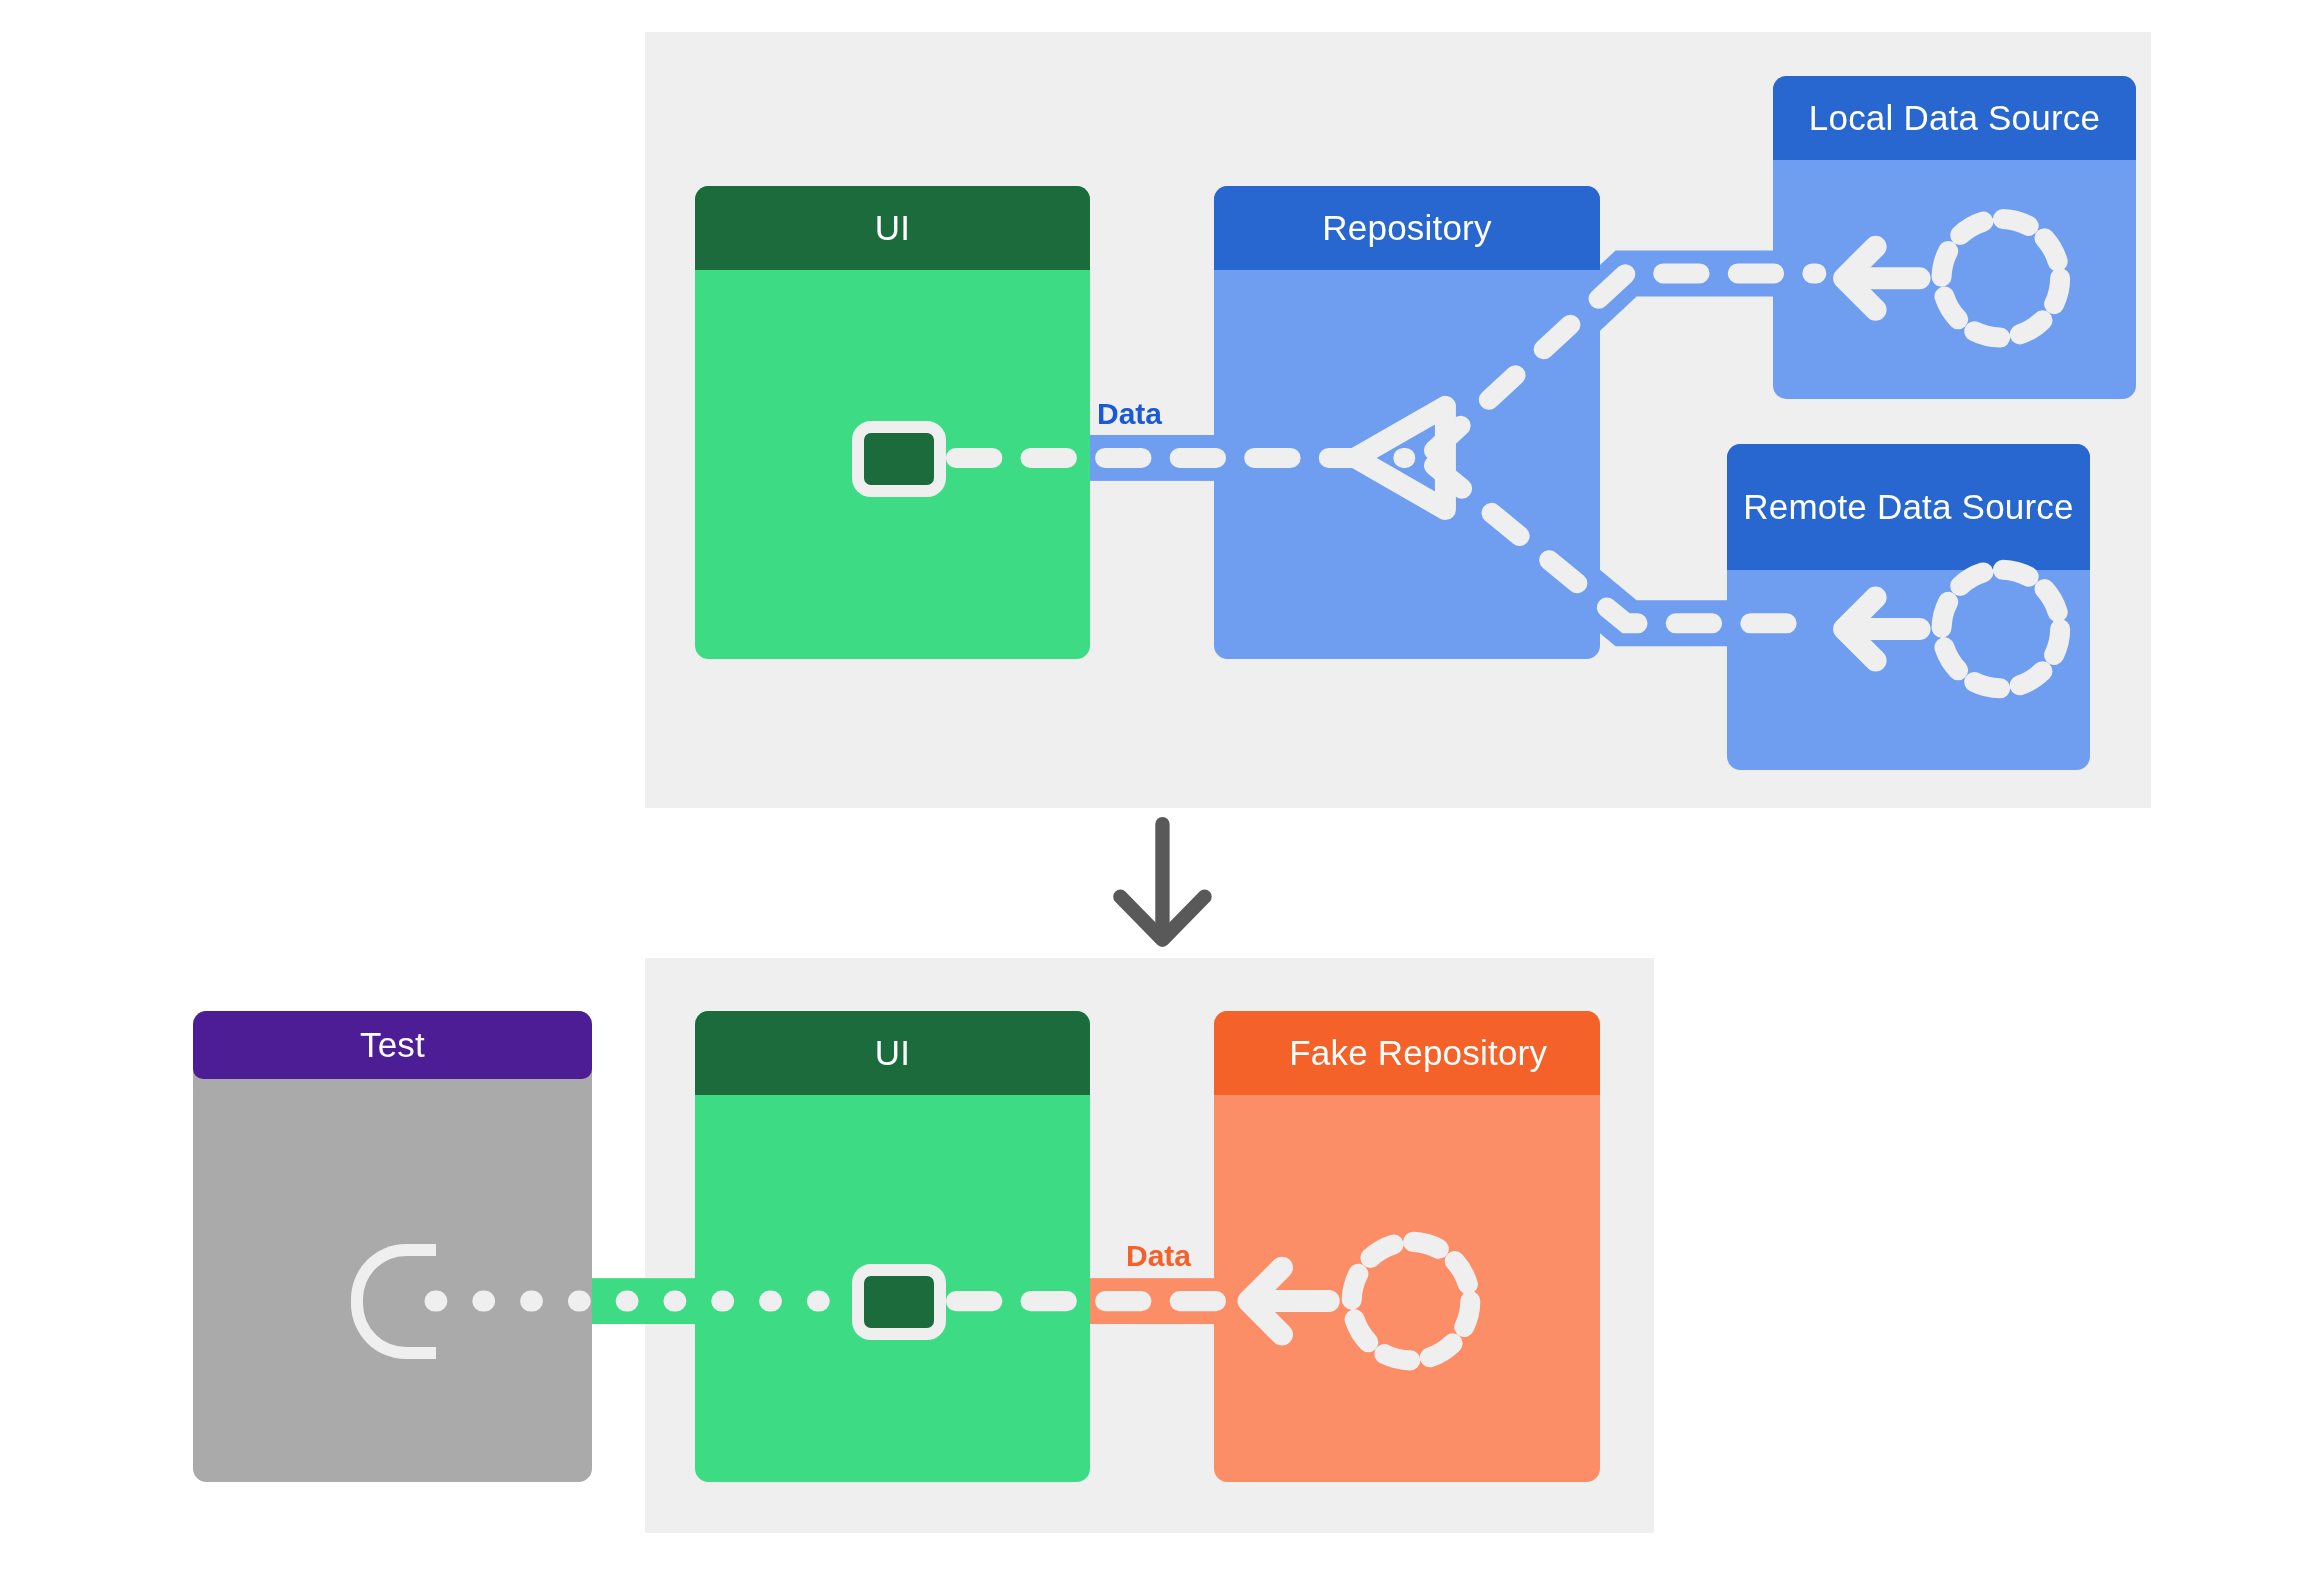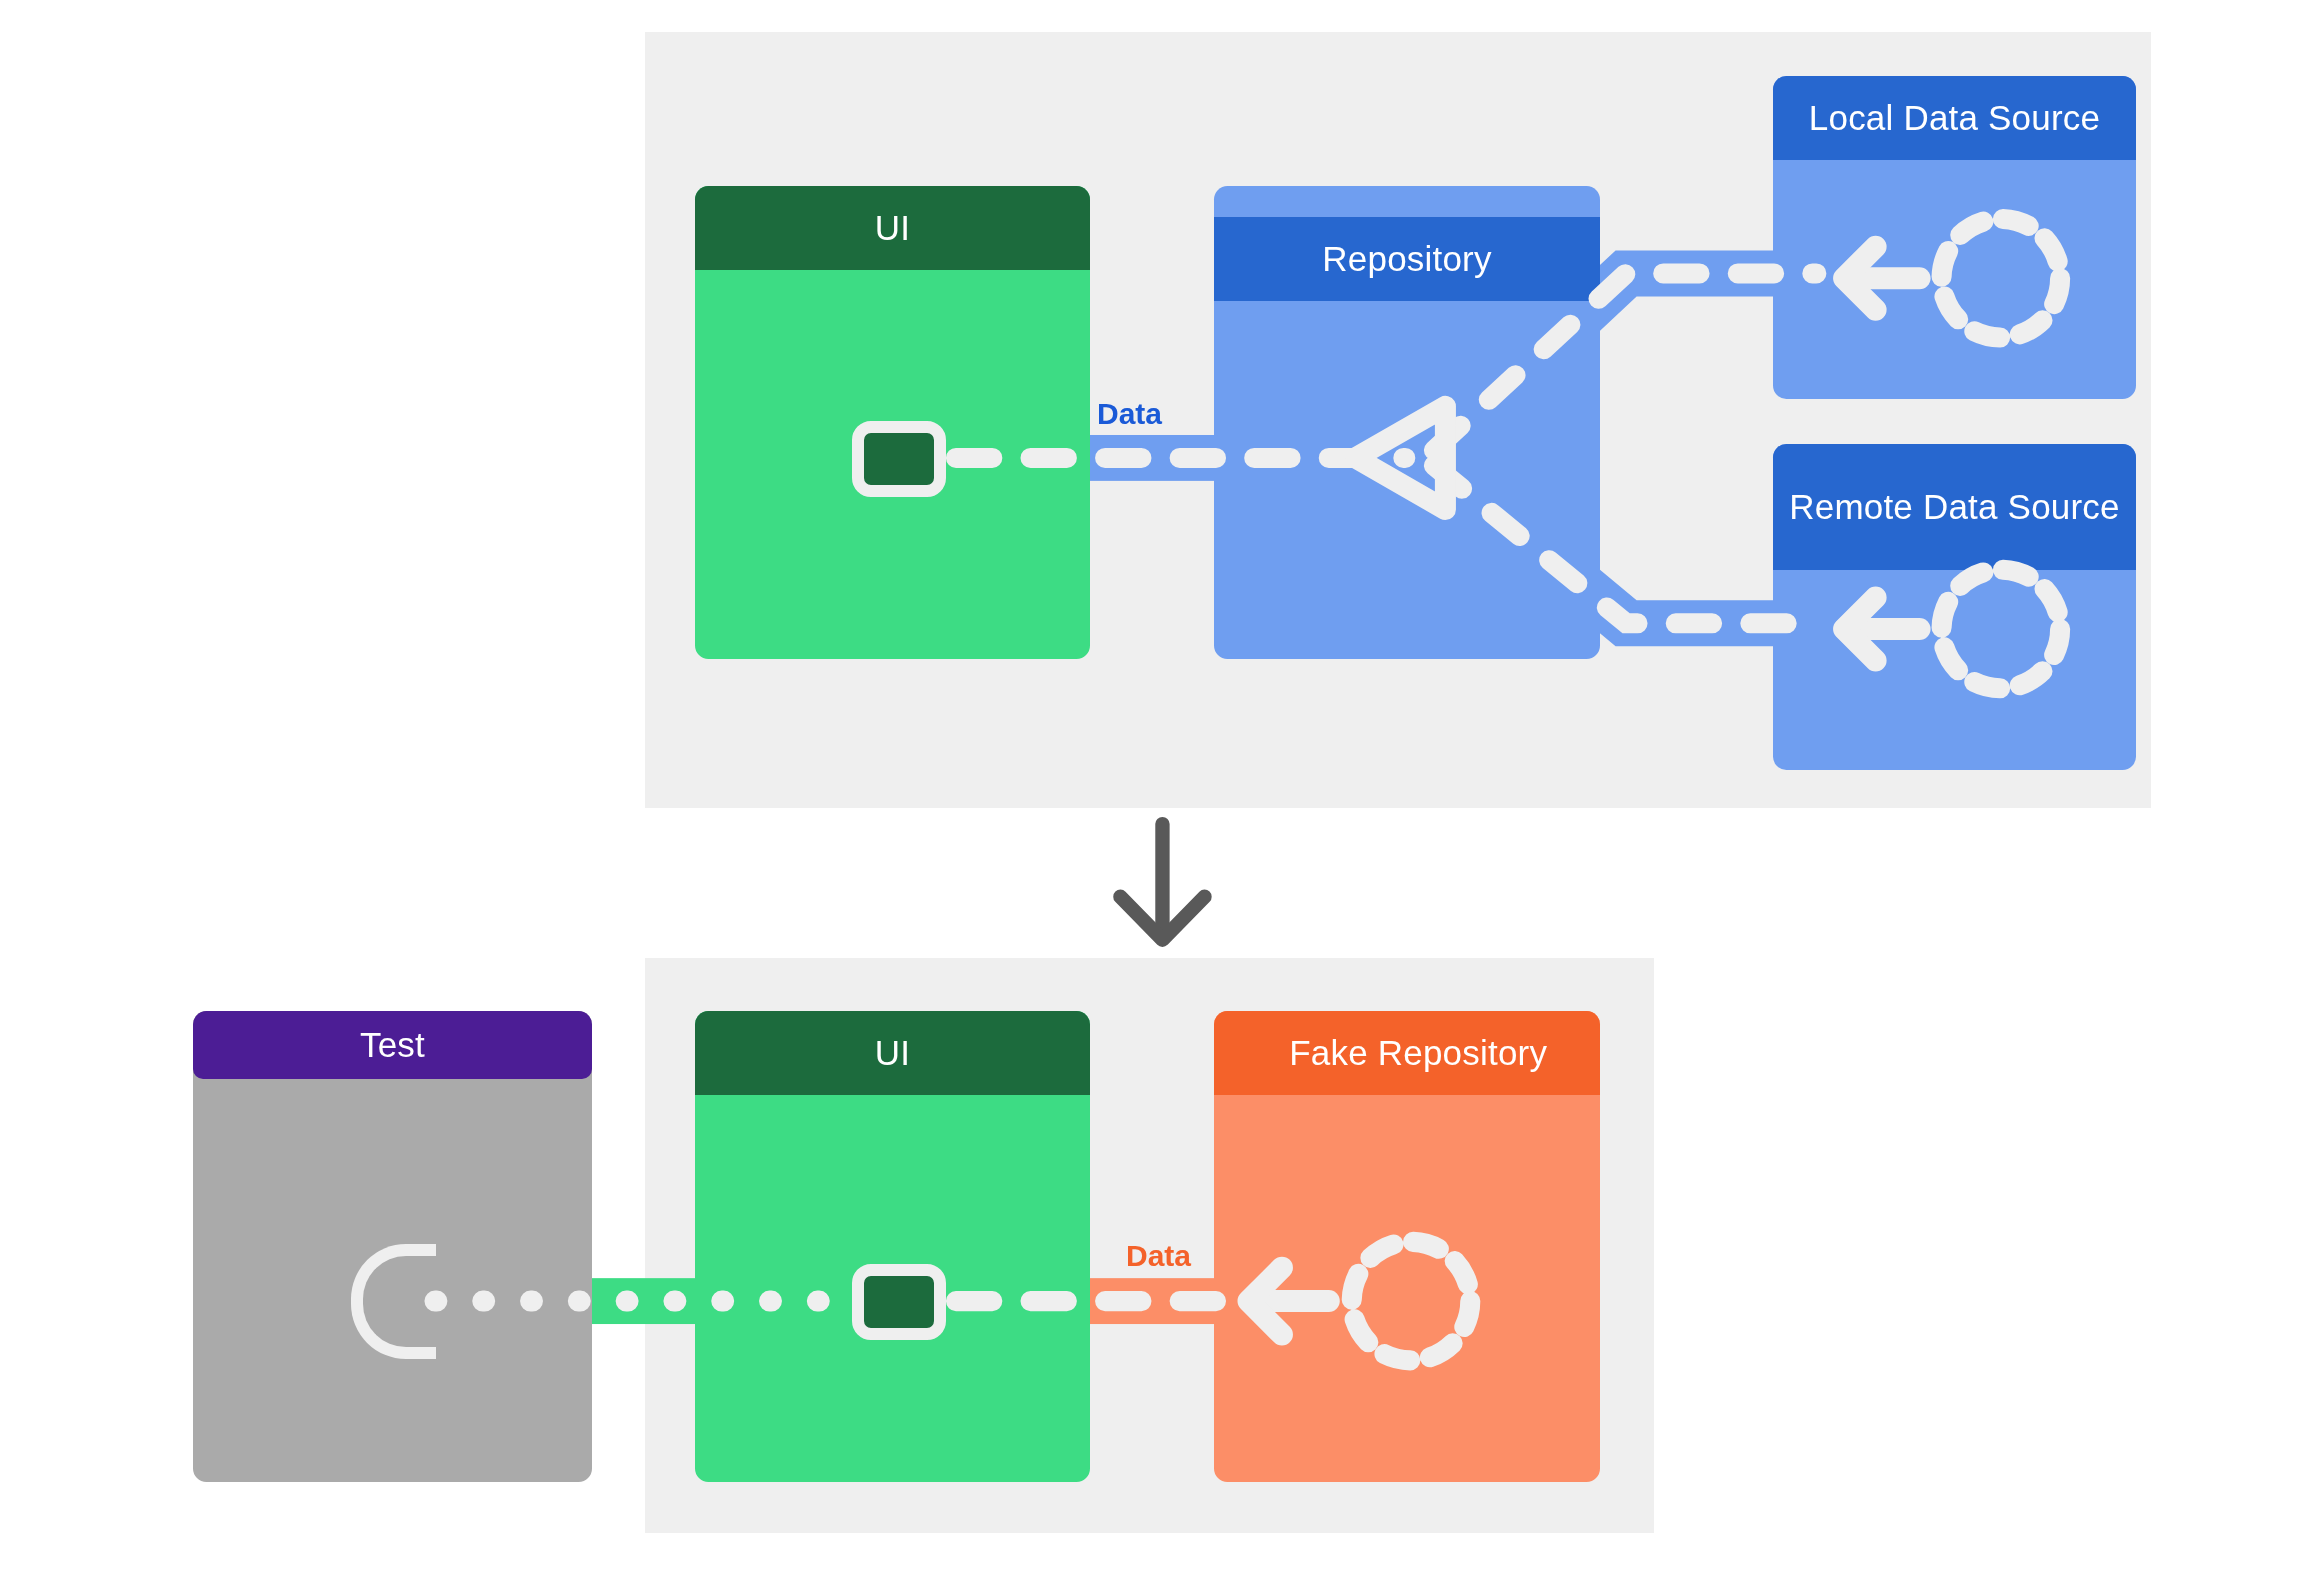--- a/index.html
+++ b/index.html
@@ -94,30 +94,30 @@
       <polygon points="1482,503 1690,676 1880,676 1880,628 1712,628 1520,468" fill="#6f9ef0"></polygon>
     </g>
   </svg>
 
   <div class="card" style="left:695px; top:186px; width:395px; height:473px; background:#3ddc84;">
     <div class="card-header" style="height:84px; background:#1c6b3d;">UI</div>
     <div class="card-body"></div>
   </div>
 
   <div class="card" style="left:1214px; top:186px; width:386px; height:473px; background:#6f9ef0;">
-    <div class="card-header" style="height:84px; background:#2767cf;margin-top:31px;">Repository</div>
+    <div class="card-header" style="height:84px; background:#2767cf;">Repository</div>
     <div class="card-body"></div>
   </div>
 
   <div class="card" style="left:1773px; top:76px; width:363px; height:323px; background:#6f9ef0;">
     <div class="card-header" style="height:84px; background:#2767cf;text-align:right;">Local Data Source</div>
     <div class="card-body"></div>
   </div>
 
-  <div class="card" style="left:1773px; top:444px; width:363px; height:326px; background:#6f9ef0;gap:6px;">
+  <div class="card" style="left:1727px; top:444px; width:363px; height:326px; background:#6f9ef0;gap:6px;">
     <div class="card-header" style="height:126px; background:#2767cf; line-height:1.12;">Remote Data Source</div>
     <div class="card-body"></div>
   </div>
 
   <svg class="overlay" viewBox="0 0 2430 1659">
 
     <g stroke="#efefef" stroke-width="21" stroke-linecap="round" stroke-dasharray="38 40">
       <line x1="1000" y1="479" x2="1470" y2="479"></line>
     </g>
 

